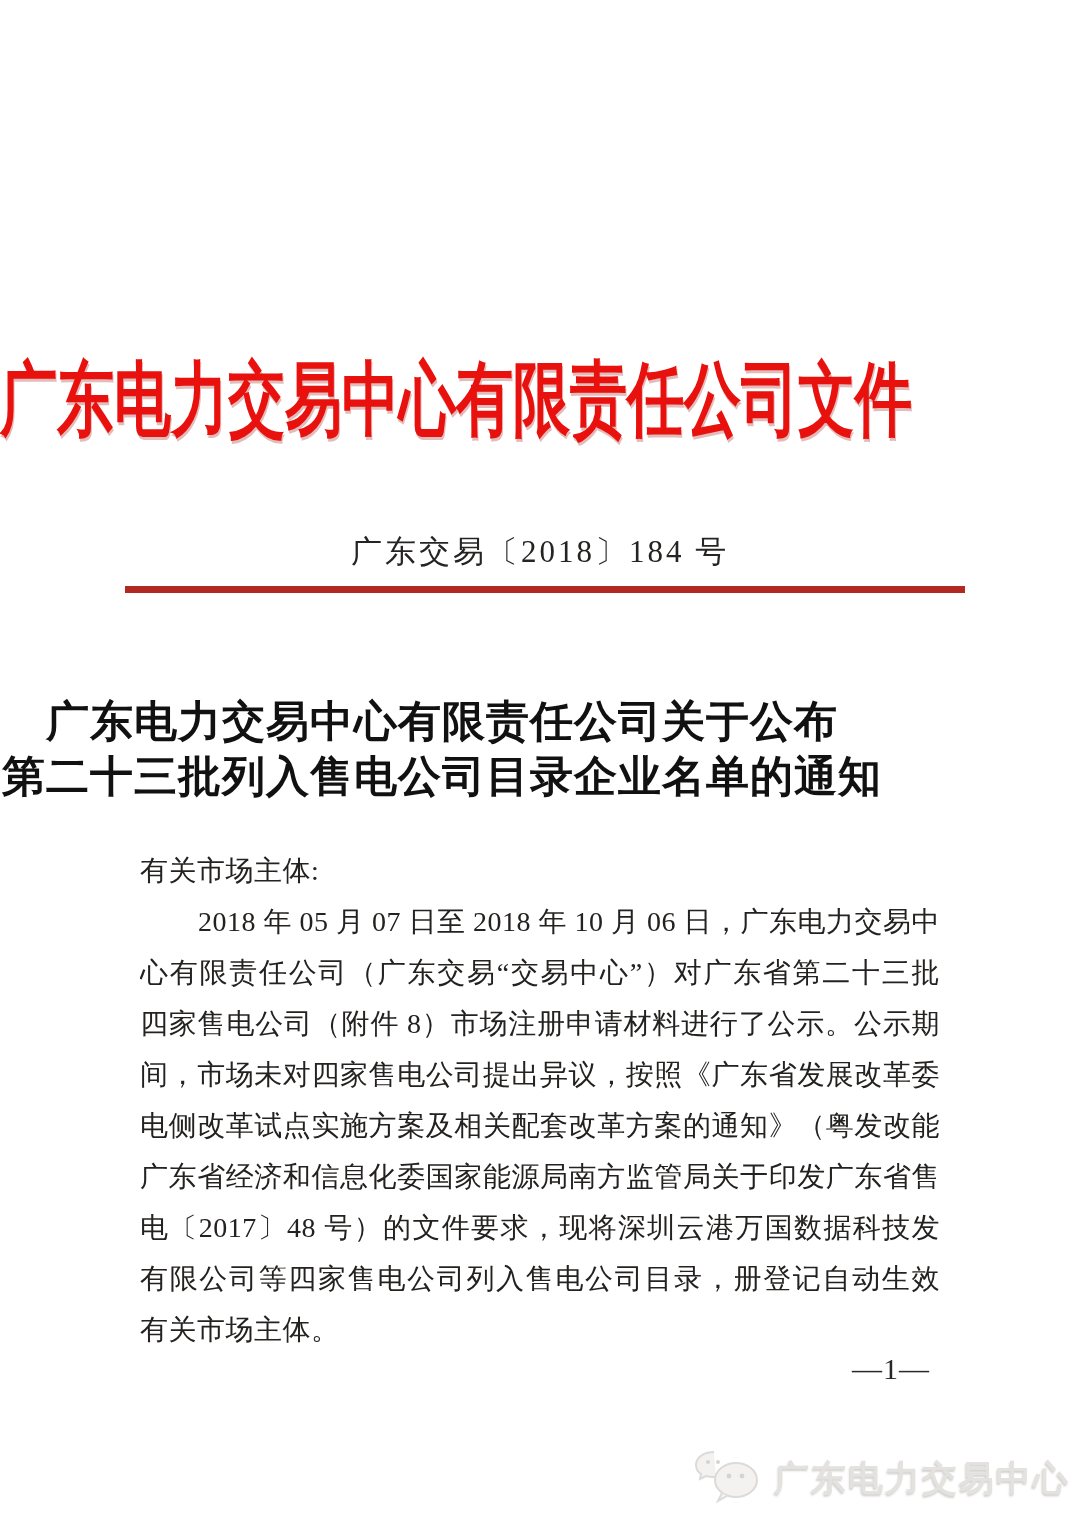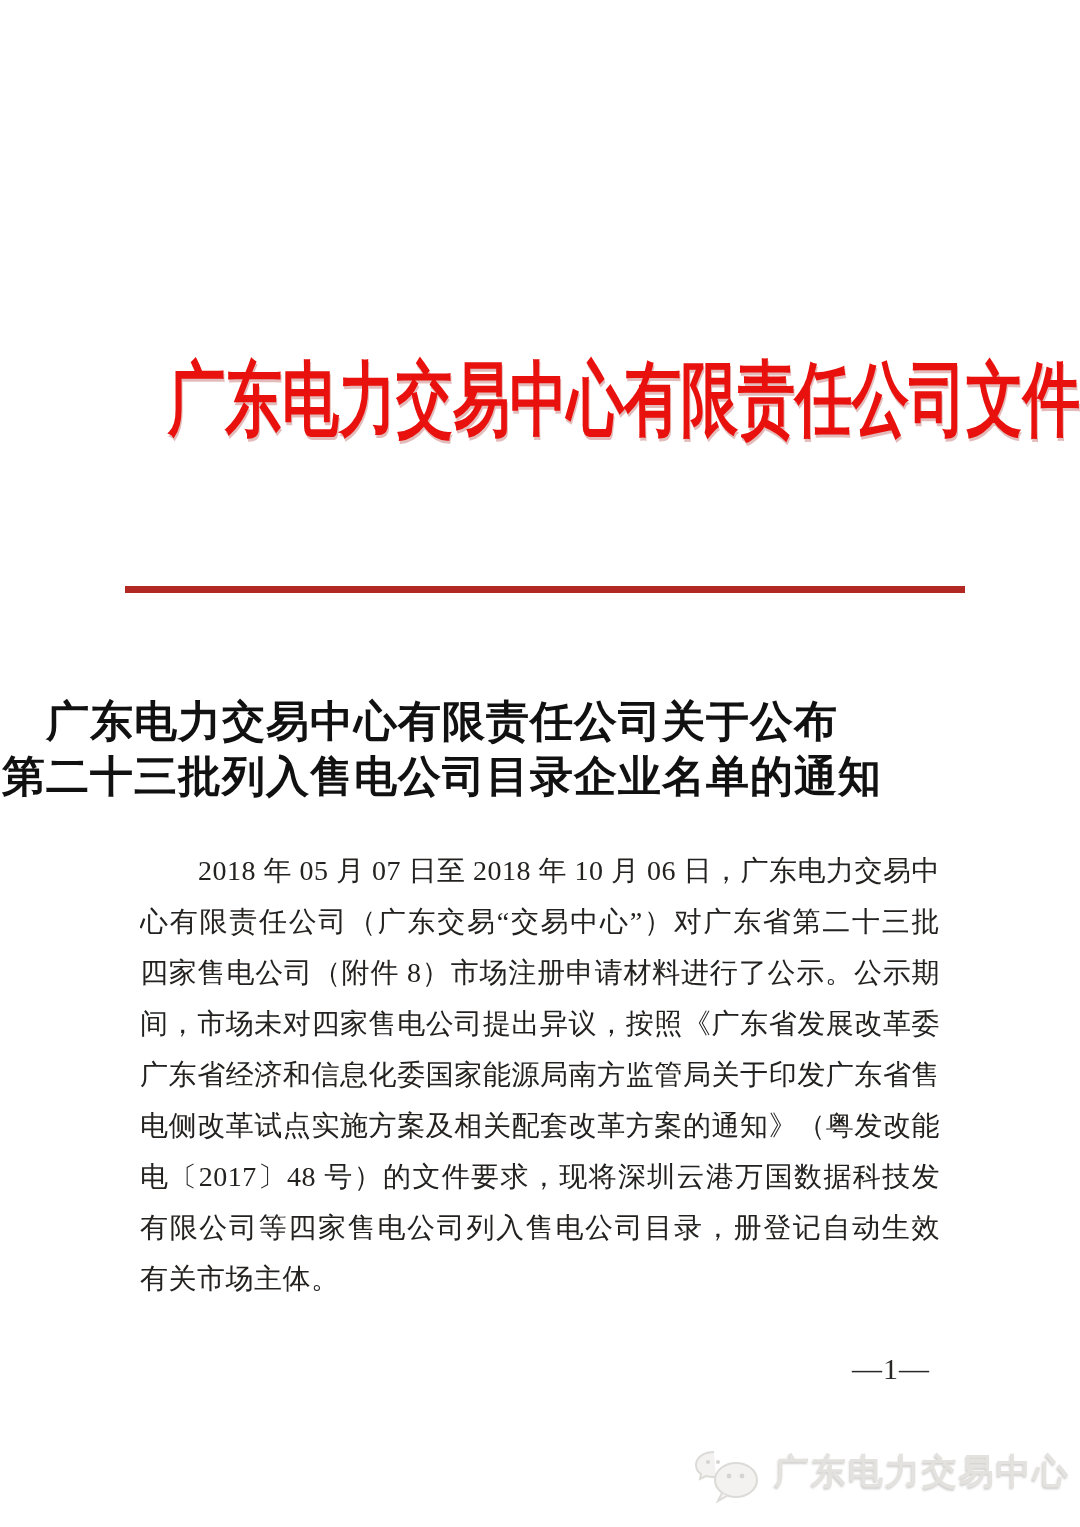--- a/index.html
+++ b/index.html
@@ -16,21 +16,21 @@
     position:relative;
     font-family:"Liberation Serif","DejaVu Serif",serif;
     color:var(--text_black);
     overflow:hidden;
   }
   .page{position:absolute;inset:0;background:#fff;}
 
   
   .letterhead{
     position:absolute;top:348px;left:0;width:1080px;height:118px;
-    text-align:right;
+    text-align:left;
   }
   .letterhead .inner{
     display:inline-block;
     font-size:57px;
     font-weight:bold;
     color:var(--letterhead_red);
     letter-spacing:0px;
     transform:scaleY(1.42);
     transform-origin:center center;
     margin-top:14px;
@@ -91,56 +91,58 @@
     position:absolute;top:1352px;left:0;width:930px;
     text-align:right;
     font-size:30px;
     color:#2a2826;
     letter-spacing:1px;
   }
 
   
   .footer-brand{
     position:absolute;top:1448px;right:10px;
-    display:flex;align-items:flex-start;gap:8px;
+    display:flex;align-items:center;gap:8px;
   }
   .footer-brand .brand-text{
     font-size:35px;
     font-weight:bold;
     letter-spacing:2px;
     color:var(--footer_gray);
     text-shadow:-1px 2px 2px rgba(158,155,150,0.45), 1px -1px 0 #ffffff;
     white-space:nowrap;
   }
   .wechat-icon{display:inline-block;}
 </style>
 </head>
 <body>
 
 <div class="page">
 
   <div class="letterhead">
     <span class="inner">广东电力交易中心有限责任公司文件</span>
   </div>
 
+  <div class="doc-number">广东交易〔2018〕184 号</div>
 
   <div class="red-rule"></div>
 
   <div class="notice-title">
     <div>广东电力交易中心有限责任公司关于公布</div>
     <div>第二十三批列入售电公司目录企业名单的通知</div>
   </div>
 
   <div class="body-text">
+    <div class="body-line">有关市场主体:</div>
     <div class="body-line justify indent">2018 年 05 月 07 日至 2018 年 10 月 06 日，广东电力交易中</div>
     <div class="body-line justify">心有限责任公司（广东交易“交易中心”）对广东省第二十三批</div>
     <div class="body-line justify">四家售电公司（附件 8）市场注册申请材料进行了公示。公示期</div>
     <div class="body-line justify">间，市场未对四家售电公司提出异议，按照《广东省发展改革委</div>
+    <div class="body-line justify">电侧改革试点实施方案及相关配套改革方案的通知》（粤发改能</div>
     <div class="body-line justify">广东省经济和信息化委国家能源局南方监管局关于印发广东省售</div>
-    <div class="body-line justify">电侧改革试点实施方案及相关配套改革方案的通知》（粤发改能</div>
     <div class="body-line justify">电〔2017〕48 号）的文件要求，现将深圳云港万国数据科技发展</div>
     <div class="body-line justify">有限公司等四家售电公司列入售电公司目录，册登记自动生效</div>
     <div class="body-line">有关市场主体。</div>
   </div>
 
   <div class="page-number">—1—</div>
 
   <div class="footer-brand">
     <span class="wechat-icon">
       <svg width="74" height="56" viewBox="0 0 74 56">

